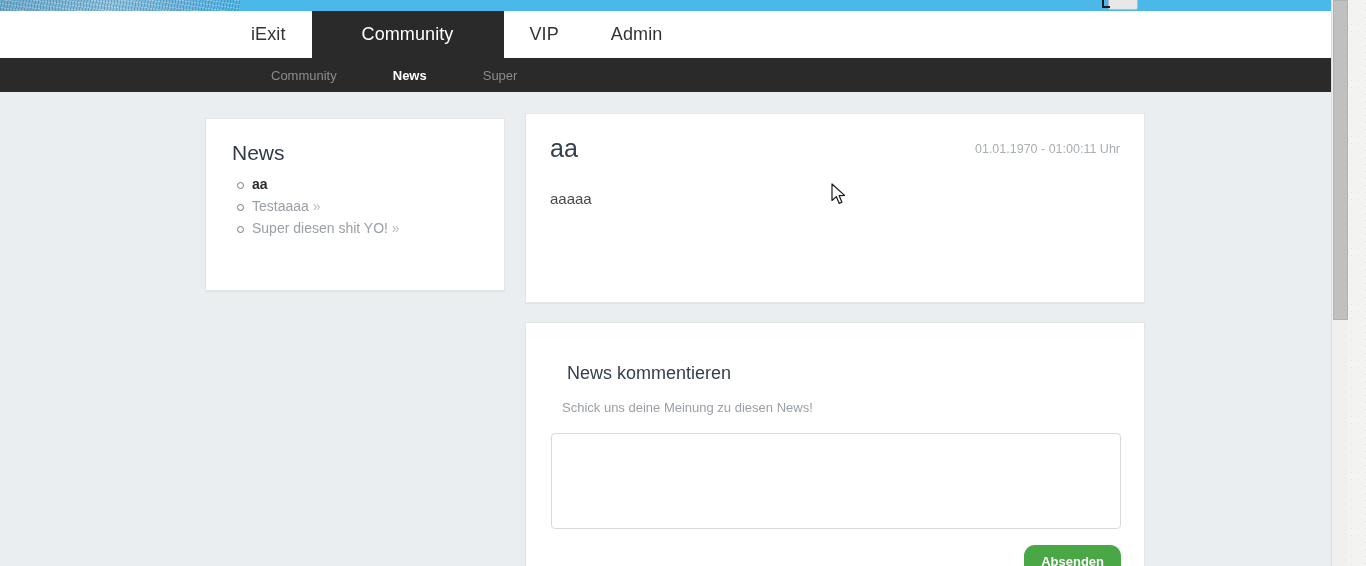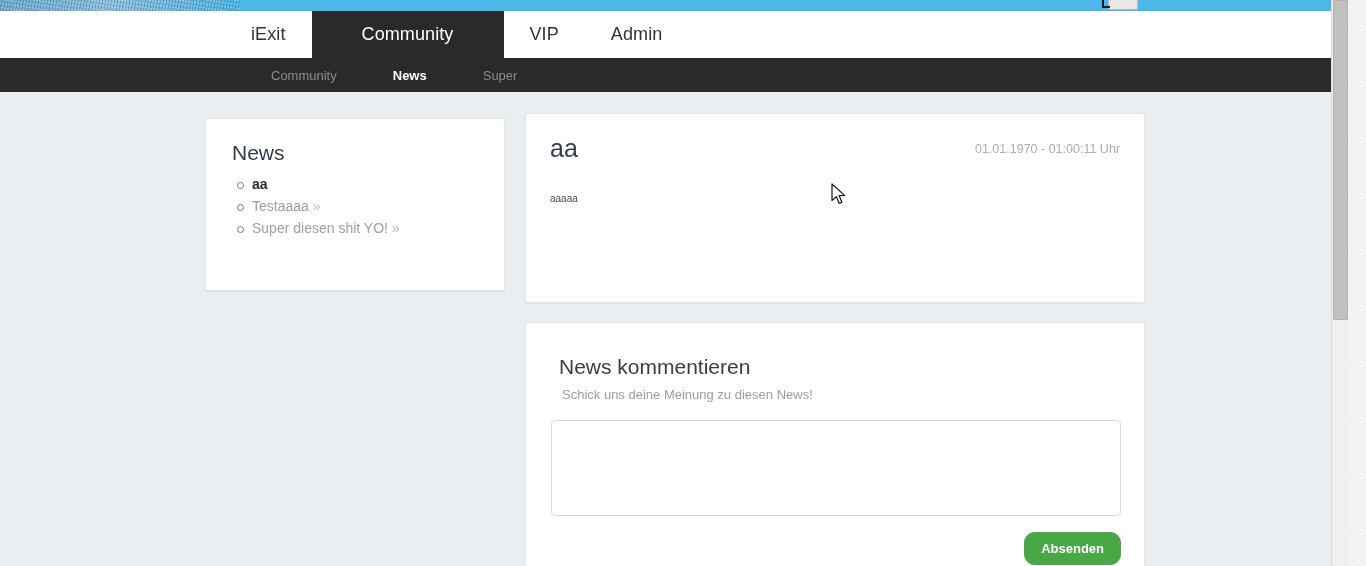--- a/index.html
+++ b/index.html
@@ -225,42 +225,42 @@
     white-space: nowrap;
   }
   #article-lead {
     margin: 7px 0 0 0;
     font-size: 13px;
     color: #a9aeb2;
     line-height: 18px;
   }
   #article-body {
     margin: 28px 0 0 0;
-    font-size: 10px;
+    font-size: 15px;
     color: #4a4a4a;
     line-height: 18px;
   }
   #article-signature {
     margin: 27px 0 0 0;
     font-size: 14px;
     font-weight: bold;
     color: #2b2b2b;
   }
 
   
   #comment-card {
     left: 525px;
     top: 230px;
     width: 620px;
     height: 246px;
     padding: 24px 25px 0 25px;
   }
   #comment-title {
-    margin: 8px;
-    font-size: 21px;
+    margin: 16px;
+    font-size: 18px;
     font-weight: normal;
     color: #34404e;
   }
   #comment-sub {
     margin: 5px 0 0 11px;
     font-size: 13px;
     color: #9aa0a6;
   }
   #comment-textarea {
     display: block;

